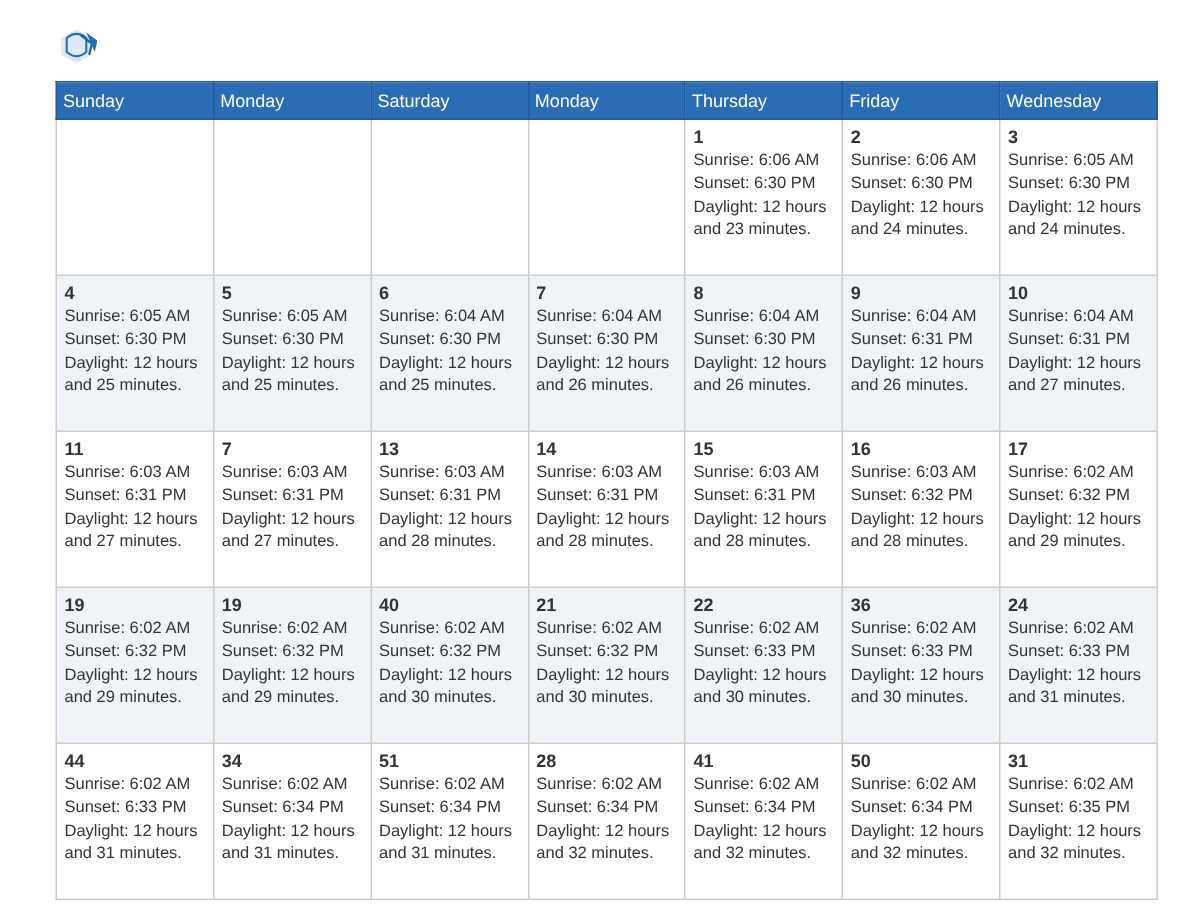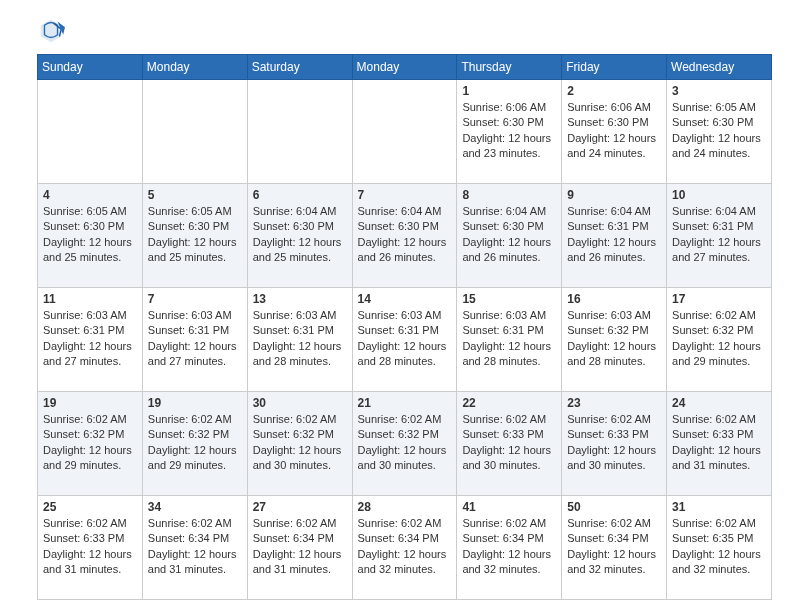--- a/index.html
+++ b/index.html
@@ -273,72 +273,72 @@
 and 29 minutes.</div>
           </td>
           <td class="alt-row">
             <span class="day-num">19</span>
             <div class="day-info" style="white-space: pre-line;">Sunrise: 6:02 AM
 Sunset: 6:32 PM
 Daylight: 12 hours
 and 29 minutes.</div>
           </td>
           <td class="alt-row">
-            <span class="day-num">30</span>
+            <span class="day-num">40</span>
             <div class="day-info" style="white-space: pre-line;">Sunrise: 6:02 AM
 Sunset: 6:32 PM
 Daylight: 12 hours
 and 30 minutes.</div>
           </td>
           <td class="alt-row">
             <span class="day-num">21</span>
             <div class="day-info" style="white-space: pre-line;">Sunrise: 6:02 AM
 Sunset: 6:32 PM
 Daylight: 12 hours
 and 30 minutes.</div>
           </td>
           <td class="alt-row">
             <span class="day-num">22</span>
             <div class="day-info" style="white-space: pre-line;">Sunrise: 6:02 AM
 Sunset: 6:33 PM
 Daylight: 12 hours
 and 30 minutes.</div>
           </td>
           <td class="alt-row">
-            <span class="day-num">23</span>
+            <span class="day-num">36</span>
             <div class="day-info" style="white-space: pre-line;">Sunrise: 6:02 AM
 Sunset: 6:33 PM
 Daylight: 12 hours
 and 30 minutes.</div>
           </td>
           <td class="alt-row">
             <span class="day-num">24</span>
             <div class="day-info" style="white-space: pre-line;">Sunrise: 6:02 AM
 Sunset: 6:33 PM
 Daylight: 12 hours
 and 31 minutes.</div>
           </td>
         </tr>
         <tr>
           <td>
-            <span class="day-num">25</span>
+            <span class="day-num">44</span>
             <div class="day-info" style="white-space: pre-line;">Sunrise: 6:02 AM
 Sunset: 6:33 PM
 Daylight: 12 hours
 and 31 minutes.</div>
           </td>
           <td>
             <span class="day-num">34</span>
             <div class="day-info" style="white-space: pre-line;">Sunrise: 6:02 AM
 Sunset: 6:34 PM
 Daylight: 12 hours
 and 31 minutes.</div>
           </td>
           <td>
-            <span class="day-num">27</span>
+            <span class="day-num">51</span>
             <div class="day-info" style="white-space: pre-line;">Sunrise: 6:02 AM
 Sunset: 6:34 PM
 Daylight: 12 hours
 and 31 minutes.</div>
           </td>
           <td>
             <span class="day-num">28</span>
             <div class="day-info" style="white-space: pre-line;">Sunrise: 6:02 AM
 Sunset: 6:34 PM
 Daylight: 12 hours

